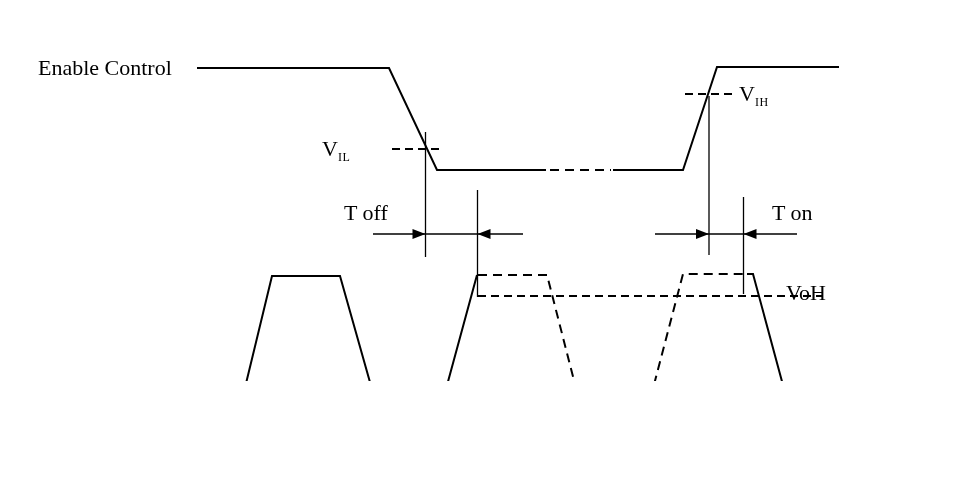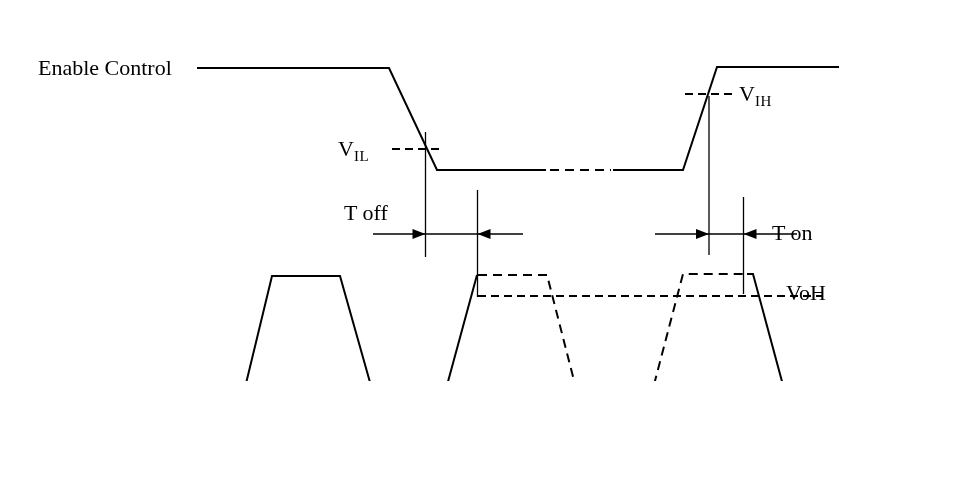--- a/index.html
+++ b/index.html
@@ -24,30 +24,30 @@
     height: 477px;
   }
   .lbl {
     position: absolute;
     font-size: 22px;
     line-height: 1;
     white-space: nowrap;
     color: #000000;
   }
   .lbl .sub {
-    font-size: 15px;
+    font-size: 12px;
     position: relative;
     top: 5px;
     letter-spacing: 0.5px;
   }
   .lbl-enable-control { left: 38px;  top: 57px;  }
-  .lbl-vil            { left: 338px; top: 138px; text-align: center; }
+  .lbl-vil            { left: 322px; top: 138px; text-align: center; }
   .lbl-vih            { left: 739px; top: 83px;  }
   .lbl-toff           { left: 344px; top: 202px; }
-  .lbl-ton            { left: 772px; top: 202px; margin-top: 20px; }
+  .lbl-ton            { left: 772px; top: 202px; }
   .lbl-voh            { left: 786px; top: 282px; }
   .lbl-q              { left: 176px; top: 389px; font-size: 26px; }
 </style>
 </head>
 <body>
 
 <div class="page">
 
   <svg class="diagram-svg" viewBox="0 0 979 477" xmlns="http://www.w3.org/2000/svg">
       <polyline points="197,68 389,68 437,170 546,170" fill="none" stroke="#000000" stroke-width="2" stroke-linejoin="miter"></polyline>

